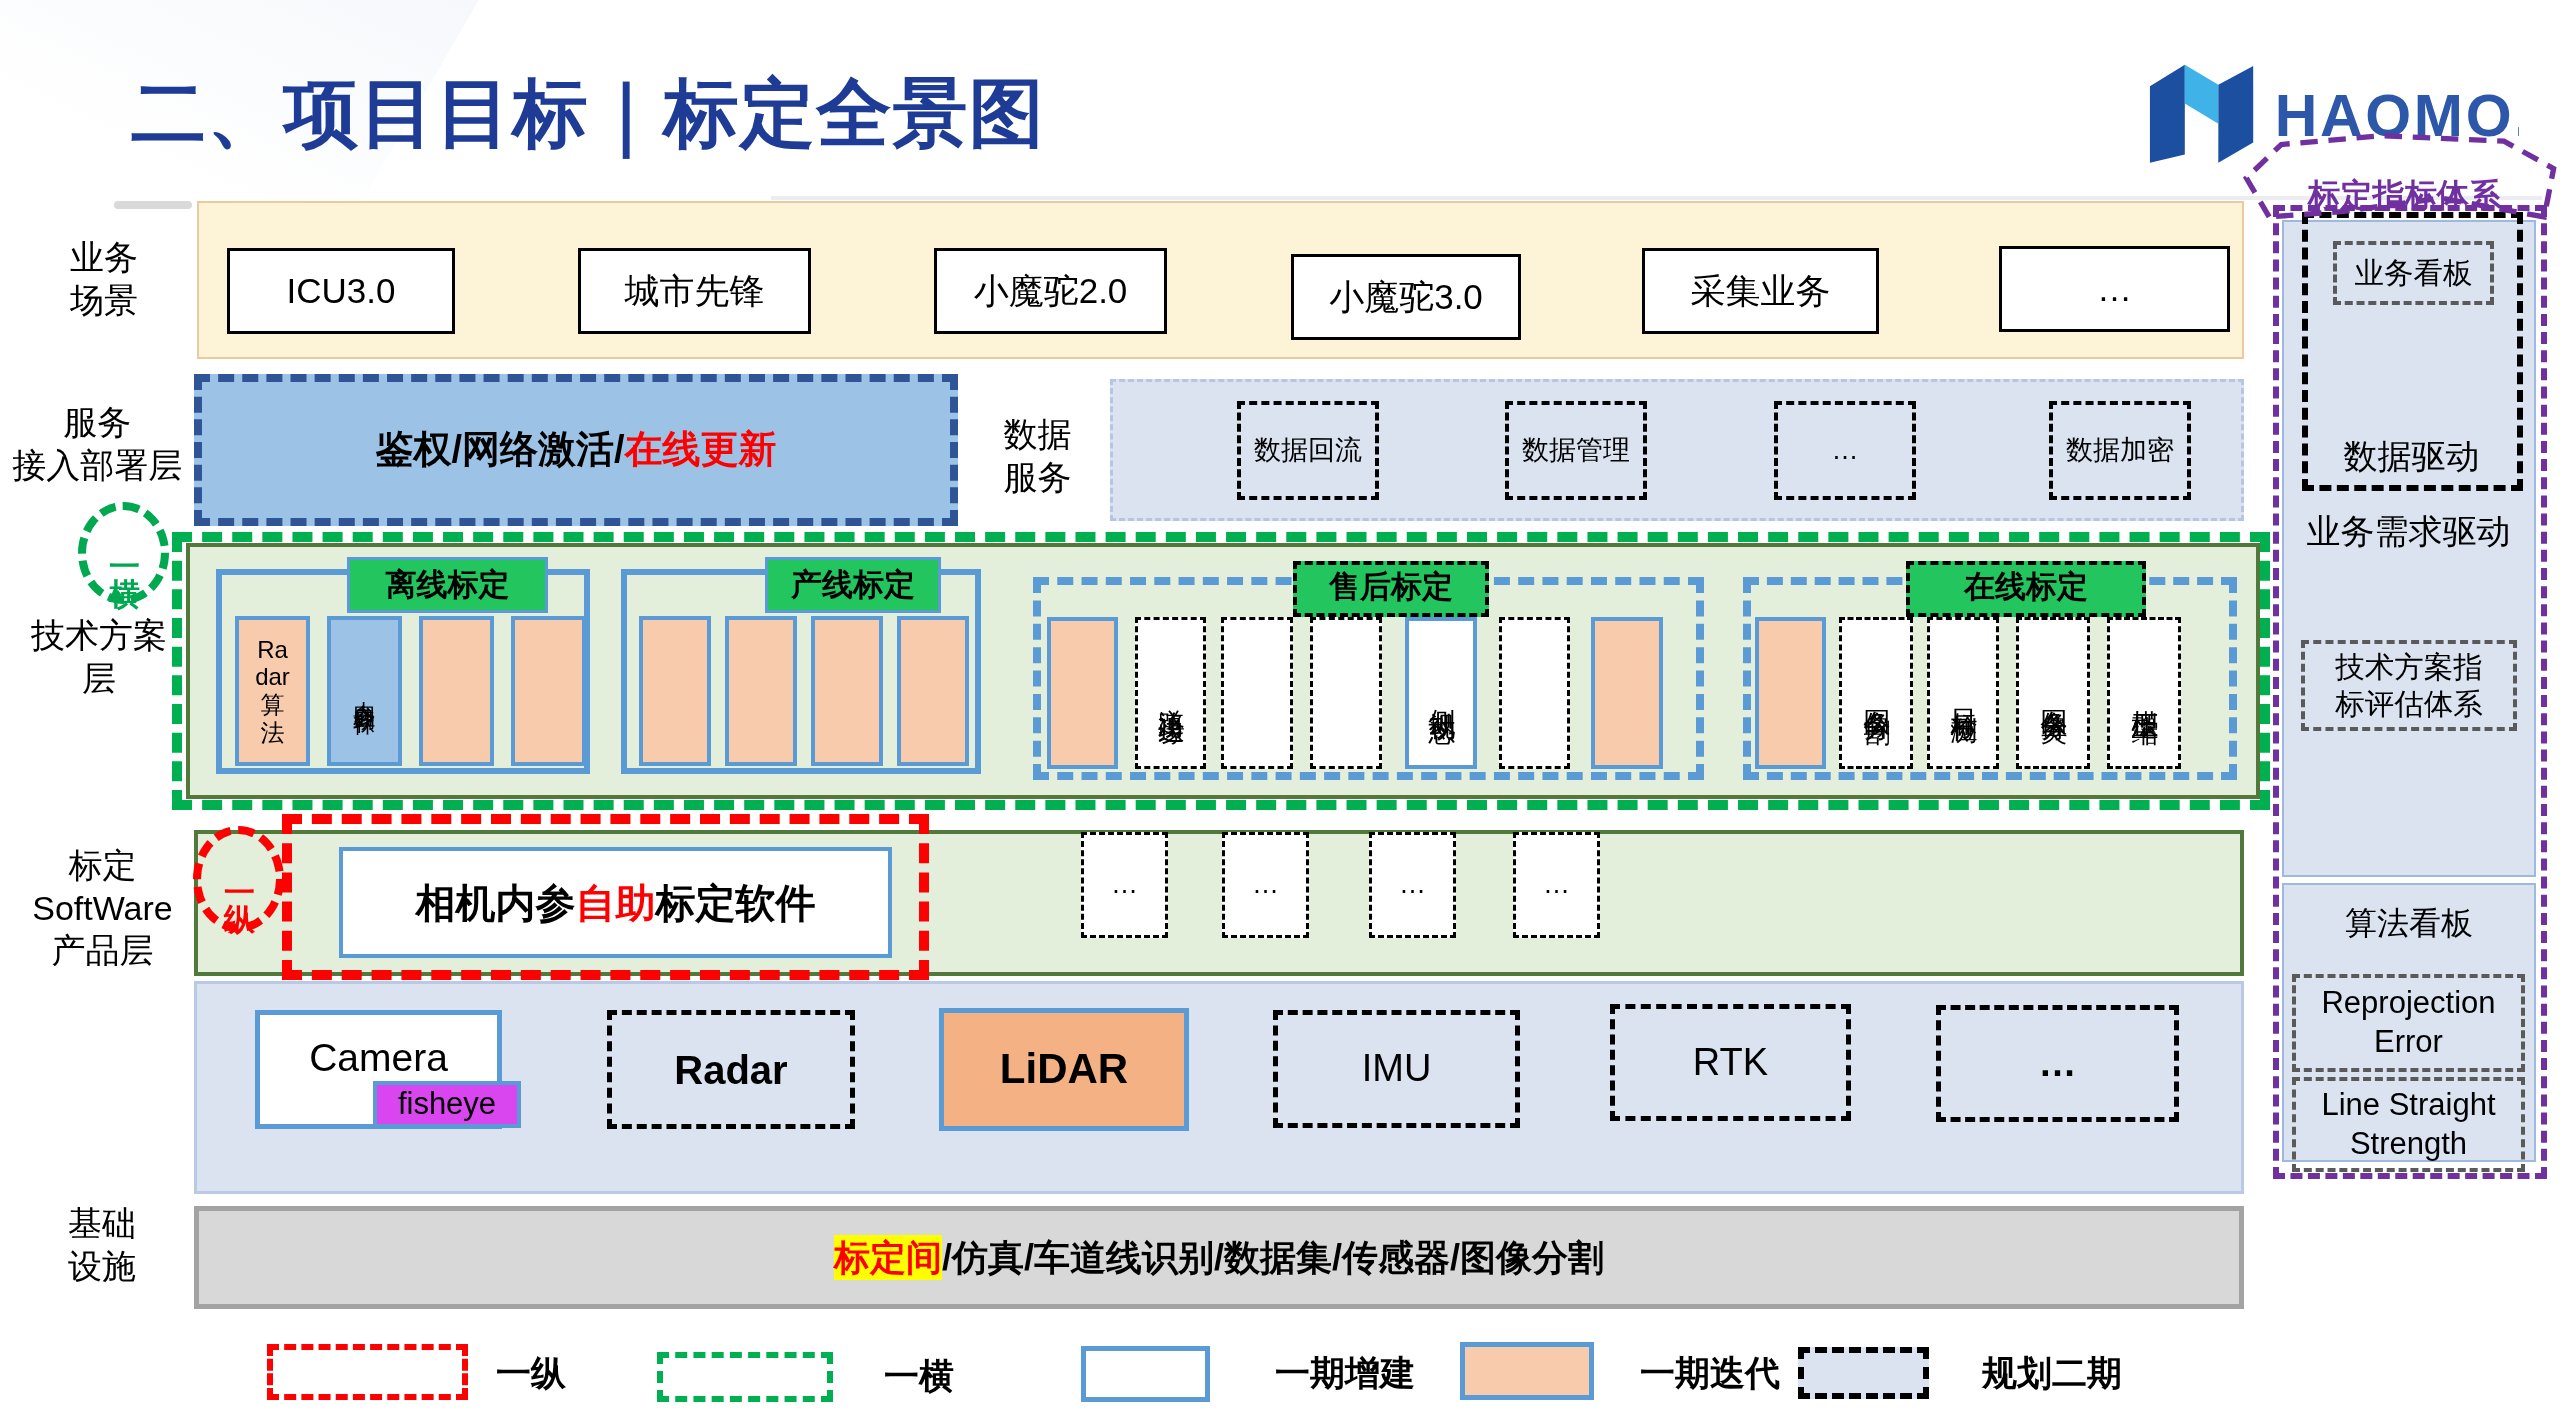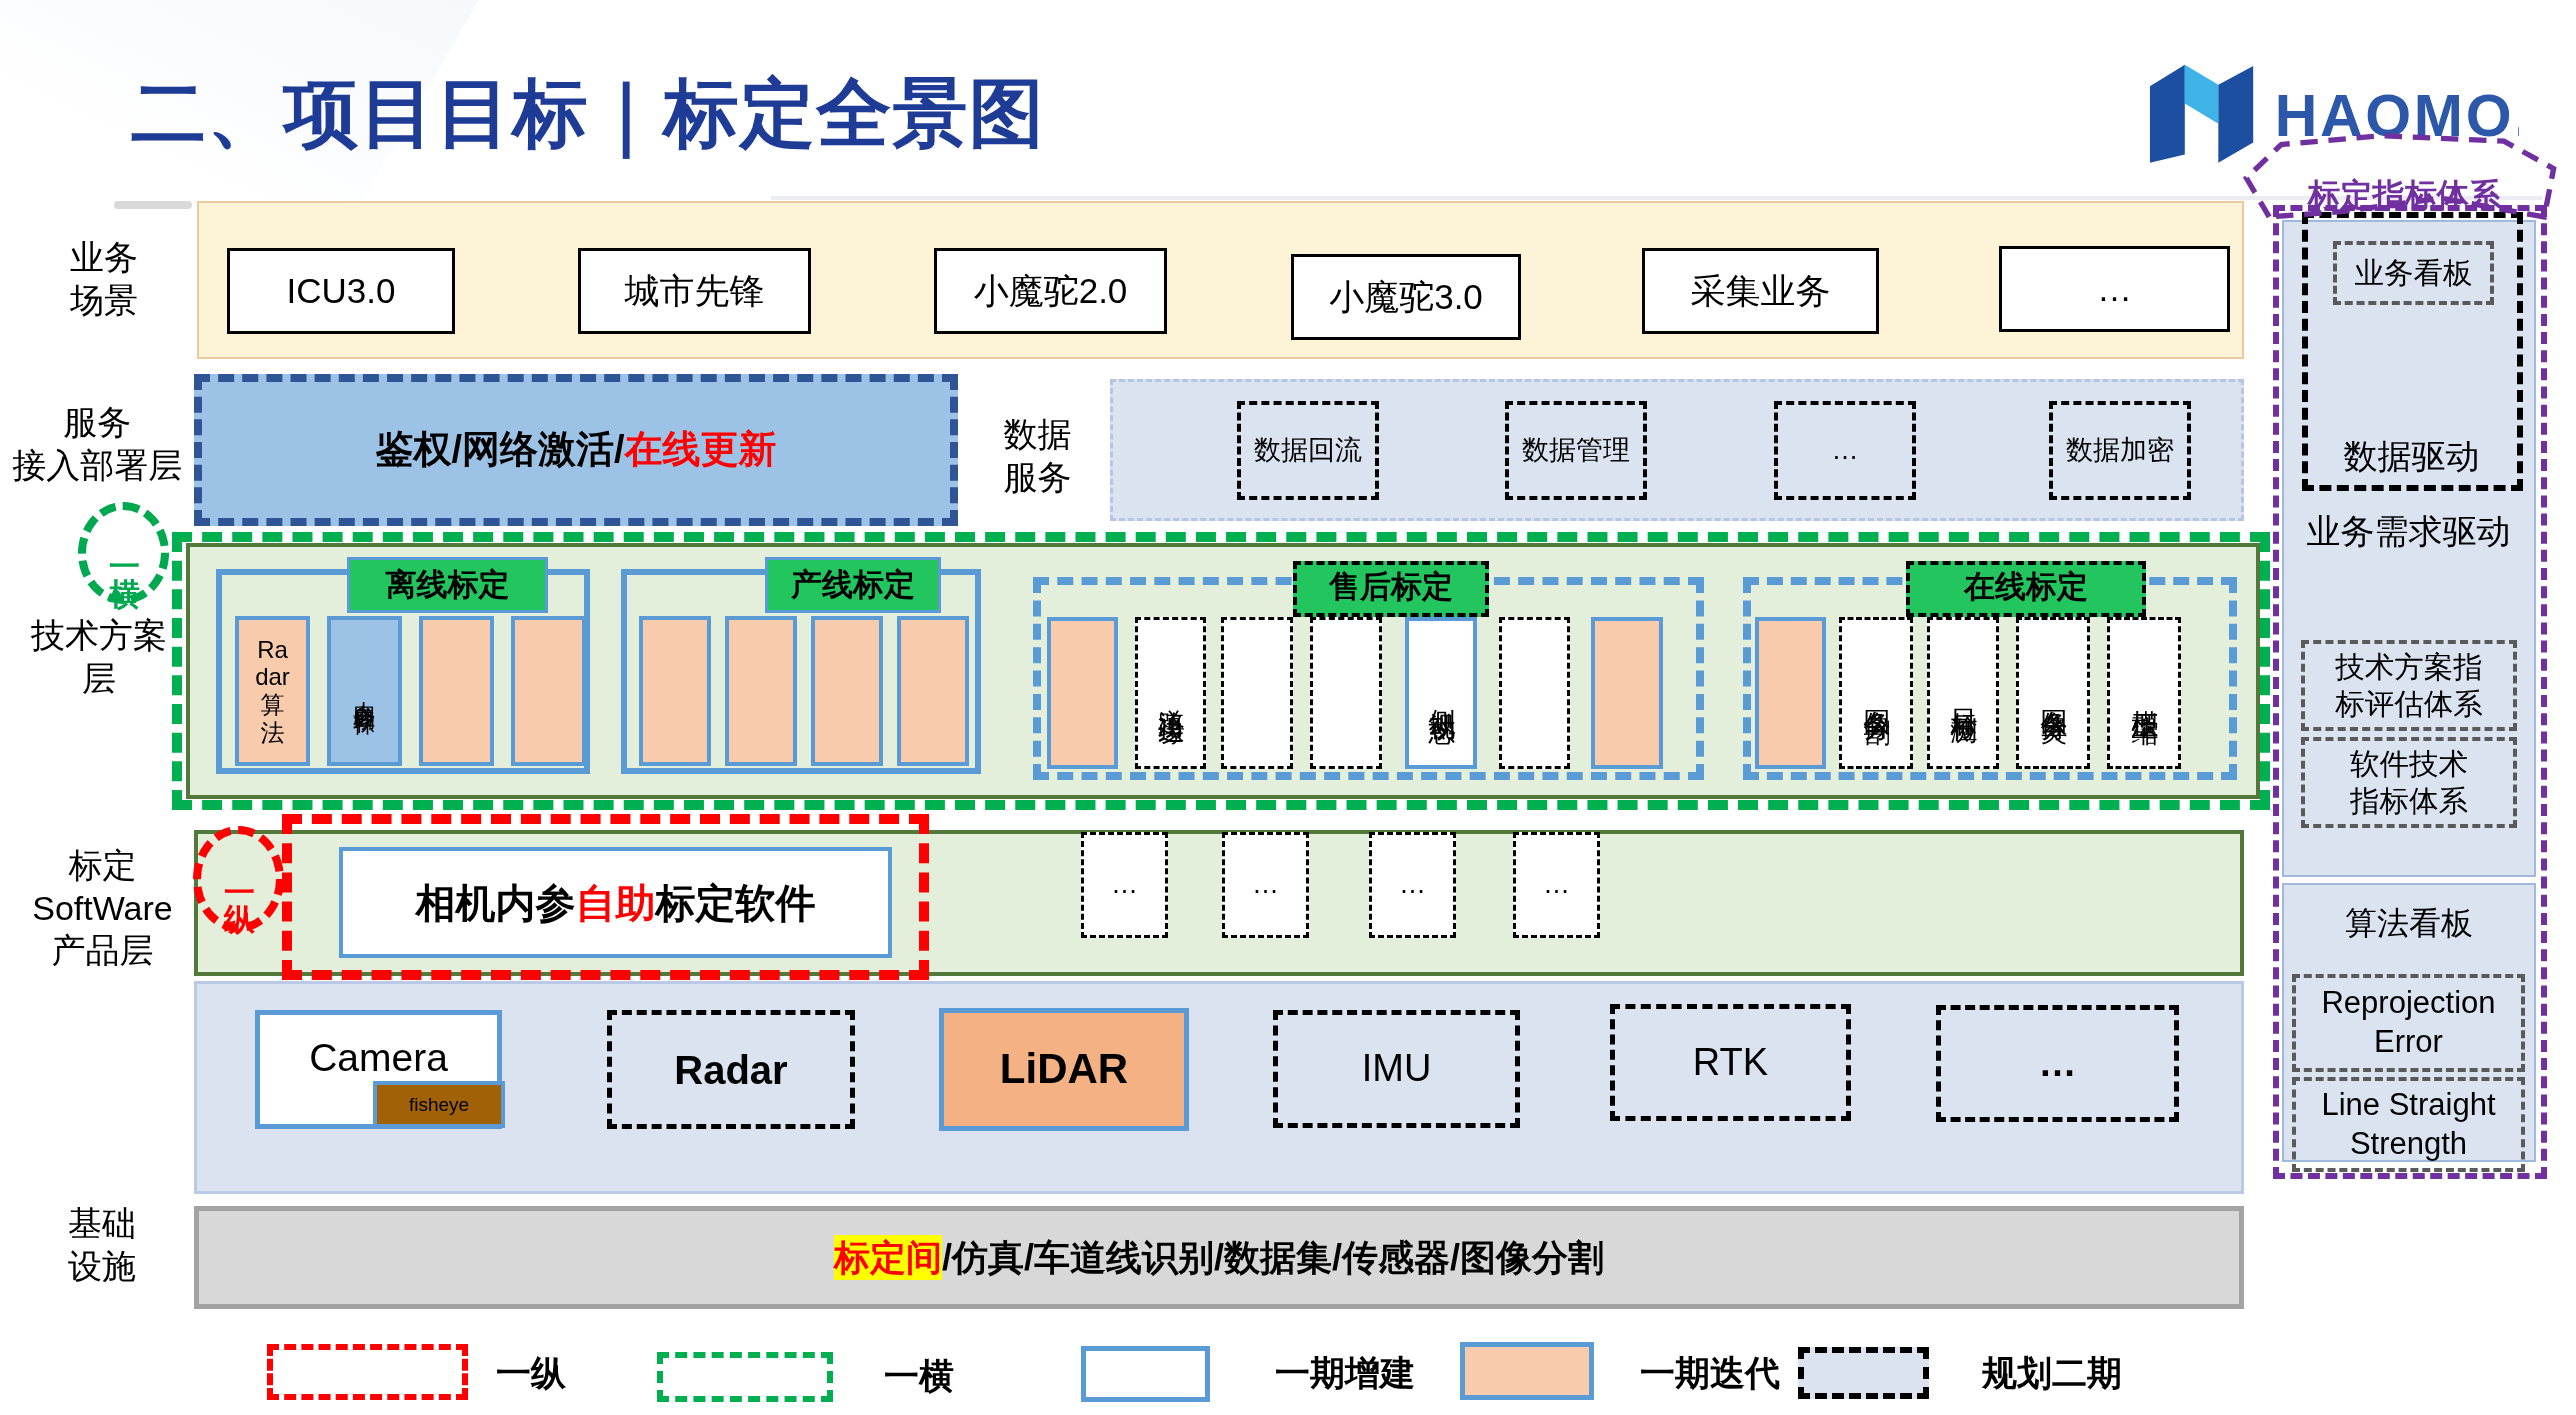--- a/index.html
+++ b/index.html
@@ -134,21 +134,21 @@
       <span class="red">自助</span>
       <span>标定软件</span>
   </div>
   <div class="bx bar-dash" style="left:1081px;top:832px;width:87px;height:106px;font-size:27px;z-index:2;">…</div>
   <div class="bx bar-dash" style="left:1222px;top:832px;width:87px;height:106px;font-size:27px;z-index:2;">…</div>
   <div class="bx bar-dash" style="left:1369px;top:832px;width:87px;height:106px;font-size:27px;z-index:2;">…</div>
   <div class="bx bar-dash" style="left:1513px;top:832px;width:87px;height:106px;font-size:27px;z-index:2;">…</div>
 
   <div class="bx panelblue" style="left:194px;top:981px;width:2050px;height:213px;border:3.4px solid #BAC9E6;"></div>
   <div class="bx" style="left:255px;top:1010px;width:247px;height:119px;background:#fff;border:5.4px solid #5B9BD5;font-size:39px;padding-bottom:23px;">Camera</div>
-  <div class="bx" style="left:373px;top:1081px;width:132px;height:47px;background:#a16207;border:4px solid #5B9BD5;font-size:19px;z-index:2;">fisheye</div>
+  <div class="bx" style="left:373px;top:1081px;width:148px;height:47px;background:#d946ef;border:4px solid #5B9BD5;font-size:31px;z-index:2;">fisheye</div>
   <div class="bx" style="left:607px;top:1010px;width:248px;height:119px;border:5.4px dashed #000;font-size:40px;font-weight:bold;">Radar</div>
   <div class="bx" style="left:939px;top:1008px;width:250px;height:123px;background:#F4B183;border:5.4px solid #5B9BD5;font-size:42px;font-weight:bold;">LiDAR</div>
   <div class="bx" style="left:1273px;top:1010px;width:247px;height:118px;border:5.4px dashed #000;font-size:38px;">IMU</div>
   <div class="bx" style="left:1610px;top:1004px;width:241px;height:117px;border:5.4px dashed #000;font-size:38px;">RTK</div>
   <div class="bx" style="left:1936px;top:1005px;width:243px;height:117px;border:5.4px dashed #000;font-size:38px;font-weight:bold;">…</div>
 
   <div class="bx lbl pre" style="left:40px;top:1202px;width:124px;">基础
 设施</div>
   <div class="bx rowgray" style="left:194px;top:1206px;width:2050px;height:103px;font-size:36px;font-weight:600;">
     <span class="hl">标定间</span>
@@ -168,22 +168,20 @@
 
   <div class="bx panelblue" style="left:2282px;top:220px;width:254px;height:657px;border:2.7px solid #9FB8DE;z-index:1;"></div>
   <div class="bx panelblue" style="left:2282px;top:883px;width:254px;height:279px;border:2.7px solid #9FB8DE;z-index:1;"></div>
   <div class="bx" style="left:2273px;top:205px;width:274px;height:974px;border:6px dashed #7030A0;z-index:2;"></div>
   <div class="bx" style="left:2302px;top:212px;width:221px;height:279px;border:6px dashed #000;z-index:3;"></div>
   <div class="bx graydash" style="left:2333px;top:241px;width:161px;height:64px;z-index:4;">业务看板</div>
   <div class="bx" style="left:2301px;top:435px;width:221px;font-size:34px;z-index:4;">数据驱动</div>
   <div class="bx" style="left:2279px;top:510px;width:259px;font-size:34px;z-index:3;">业务需求驱动</div>
   <div class="bx graydash pre" style="left:2301px;top:640px;width:216px;height:91px;z-index:3;">技术方案指
 标评估体系</div>
-  <div class="bx graydash pre" style="left:2301px;top:737px;width:216px;height:91px;z-index:3;">软件技术
-指标体系</div>
   <div class="bx" style="left:2282px;top:903px;width:254px;font-size:32px;z-index:3;">算法看板</div>
   <div class="bx graydash pre" style="left:2292px;top:974px;width:233px;height:98px;font-size:31px;z-index:3;">Reprojection
 Error</div>
   <div class="bx graydash pre" style="left:2292px;top:1077px;width:233px;height:95px;font-size:31px;z-index:3;">Line Straight
 Strength</div>
 
 </div>
 
 
 </body></html>

